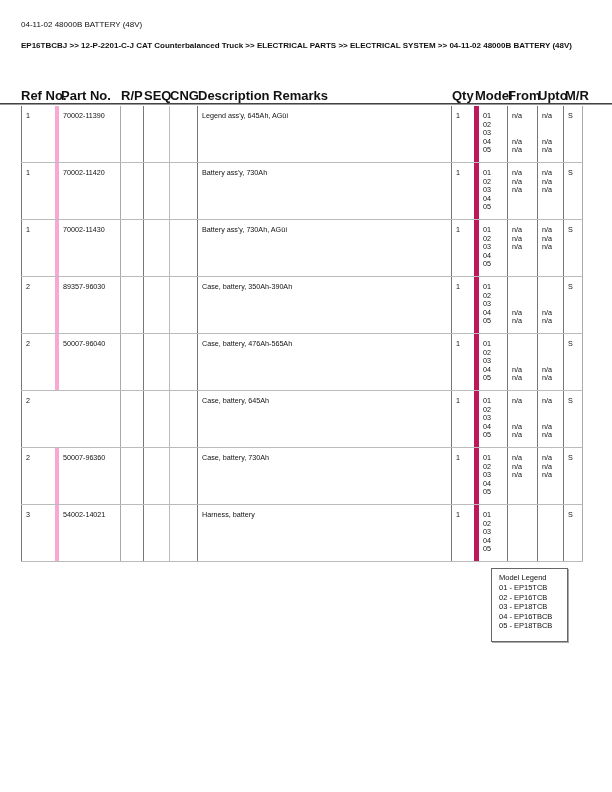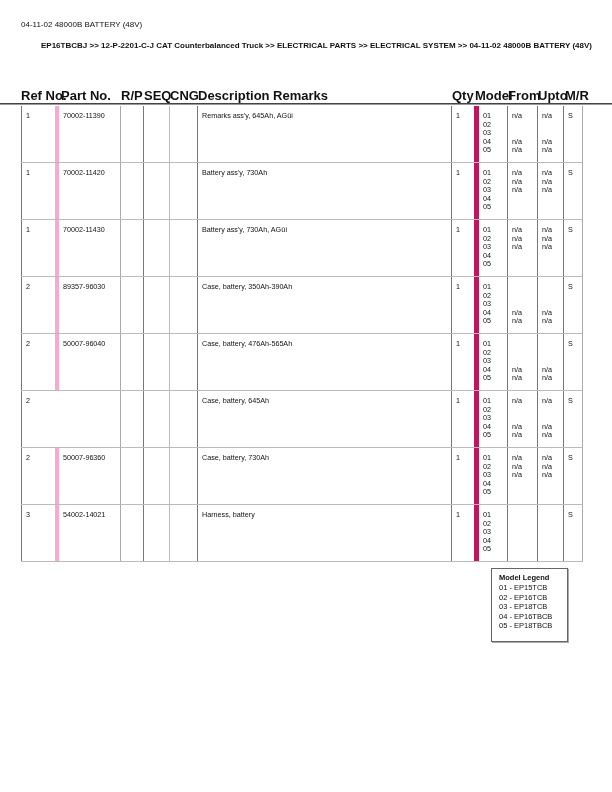--- a/index.html
+++ b/index.html
@@ -23,21 +23,20 @@
       font-weight: normal;
     }
     .breadcrumb {
       position: absolute;
       left: 21px;
       top: 41px;
       width: 570px;
       font-size: 8px;
       font-weight: bold;
       line-height: 10px;
-      margin-left: 20px;
     }
     .col-header-row {
       position: absolute;
       left: 0;
       top: 86px;
       width: 612px;
       height: 16px;
     }
     .col-header {
       position: absolute;
@@ -99,21 +98,21 @@
       width: 77px;
       height: 74px;
       border: 1px solid #666;
       box-shadow: 1px 1px 0 #aaa;
       box-sizing: border-box;
       padding: 4px 0 0 7px;
       font-size: 7.5px;
       line-height: 9.4px;
     }
     .legend-title {
-      font-weight: bold;
+      font-weight: normal;
       margin-bottom: 1px;
     }
   </style>
 </head>
 <body>
 
 <div class="title">04-11-02 48000B BATTERY (48V)</div>
 <div class="breadcrumb">EP16TBCBJ &gt;&gt; 12-P-2201-C-J CAT Counterbalanced Truck &gt;&gt; ELECTRICAL PARTS &gt;&gt; ELECTRICAL SYSTEM &gt;&gt; 04-11-02 48000B BATTERY (48V)</div>
 
 <div class="col-header-row">
@@ -131,21 +130,21 @@
 </div>
 <div class="header-rule"></div>
 
 <div class="table" id="parts-table">
     <div class="row">
       <div class="cell c-ref">1</div>
       <div class="cell c-part">70002-11390</div>
       <div class="cell c-rp"></div>
       <div class="cell c-seq"></div>
       <div class="cell c-cng"></div>
-      <div class="cell c-desc">Remarks ass'y, 645Ah, AGûí</div>
+      <div class="cell c-desc">Legend ass'y, 645Ah, AGûí</div>
       <div class="cell c-qty">1</div>
       <div class="cell c-model">
         <span class="sub-line">01</span>
         <span class="sub-line">02</span>
         <span class="sub-line">03</span>
         <span class="sub-line">04</span>
         <span class="sub-line">05</span>
       </div>
       <div class="cell c-from">
         <span class="sub-line">n/a</span>

